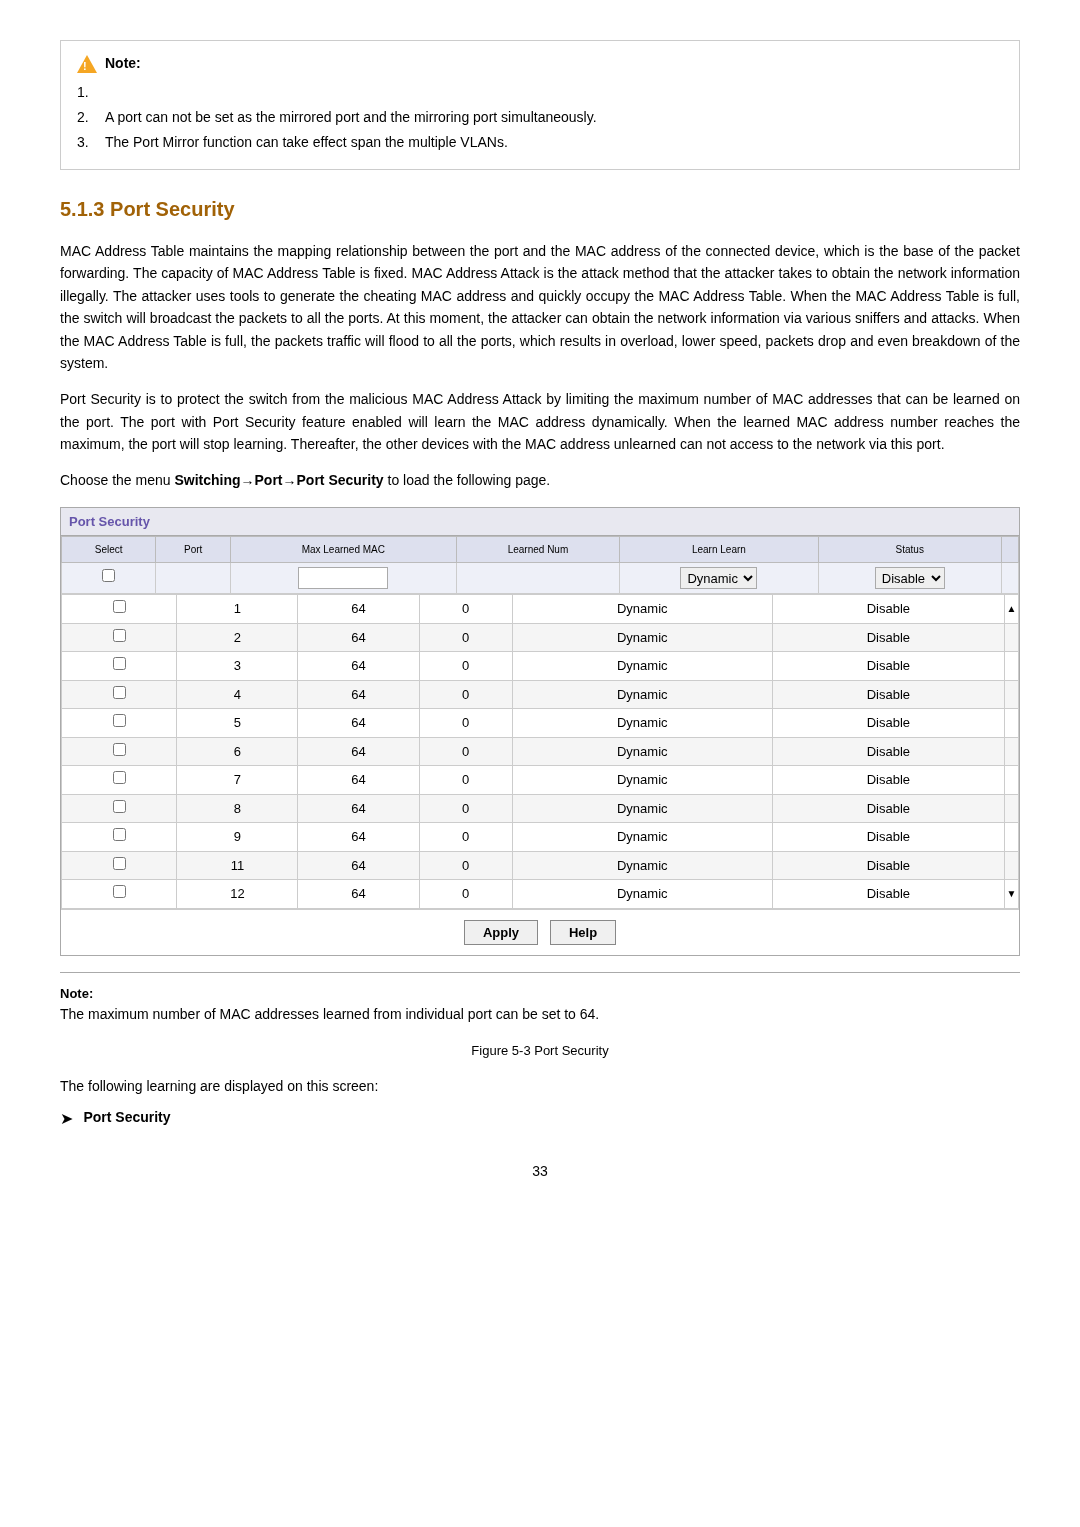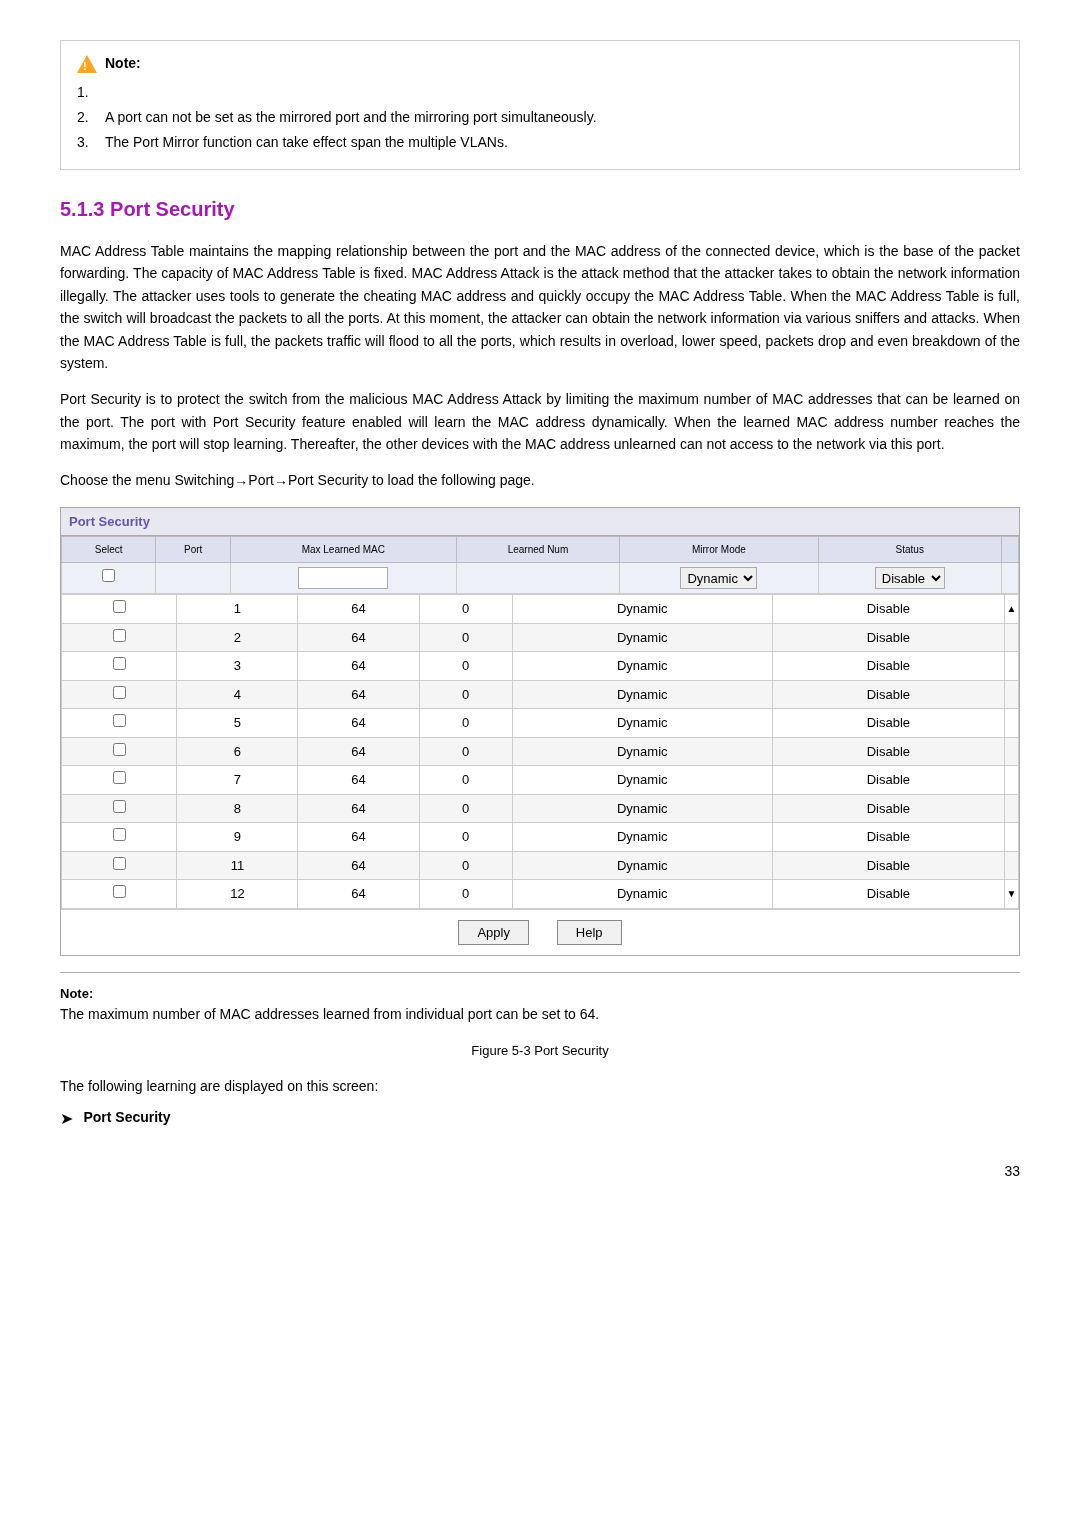--- a/index.html
+++ b/index.html
@@ -42,32 +42,32 @@
       top: 3px;
       left: -4px;
       font-size: 11px;
       font-weight: bold;
       color: #fff;
     }
     h2 {
       font-size: 20px;
       font-weight: bold;
       margin-bottom: 16px;
-      color: #a21caf;
+      color: #a16207;
     }
     .body-text {
       margin-bottom: 14px;
       text-align: justify;
       line-height: 1.6;
     }
     .menu-line {
       margin-bottom: 16px;
     }
     .menu-line strong {
-      font-weight: normal;
+      font-weight: bold;
     }
     
     .port-security-container {
       border: 1px solid #aaa;
       margin-bottom: 16px;
       width: 100%;
     }
     .port-security-title {
       background: #e8e8f0;
       color: #6655aa;
@@ -132,21 +132,22 @@
       text-align: center;
       padding: 10px;
       border-top: 1px solid #ccc;
     }
     .btn {
       padding: 4px 18px;
       font-size: 13px;
       border: 1px solid #888;
       background: #f0f0f0;
       cursor: pointer;
-      margin: 0 12px;
+      margin: 0 4px;
+      font-weight: bold;
     }
     .note-section {
       border-top: 1px solid #aaa;
       padding-top: 10px;
       margin-bottom: 16px;
     }
     .note-section .note-label {
       font-weight: bold;
       font-size: 13px;
     }
@@ -167,21 +168,21 @@
     .arrow-bullet {
       font-size: 16px;
       margin-right: 10px;
       margin-top: 0px;
     }
     .subsection-title {
       font-weight: bold;
       font-size: 14px;
     }
     .page-number {
-      text-align: right;
+      text-align: center;
       margin-top: 30px;
       font-size: 14px;
     }
     
     .scroll-area::-webkit-scrollbar {
       width: 12px;
     }
     .scroll-area::-webkit-scrollbar-track {
       background: #f0f0f0;
       border: 1px solid #ccc;
@@ -235,21 +236,21 @@
 <div class="port-security-container">
   <div class="port-security-title">Port Security</div>
 
   <table class="ps-table">
     <thead>
       <tr>
         <th>Select</th>
         <th>Port</th>
         <th>Max Learned MAC</th>
         <th>Learned Num</th>
-        <th>Mirror Mode</th>
+        <th>Learn Learn</th>
         <th>Status</th>
         <th style="width:14px; border:1px solid #bbb; background:#dde0ee;"></th>
       </tr>
 
       <tr class="input-row">
         <td class="checkbox-cell">
           <input type="checkbox" style="">
         </td>
         <td></td>
         <td>

